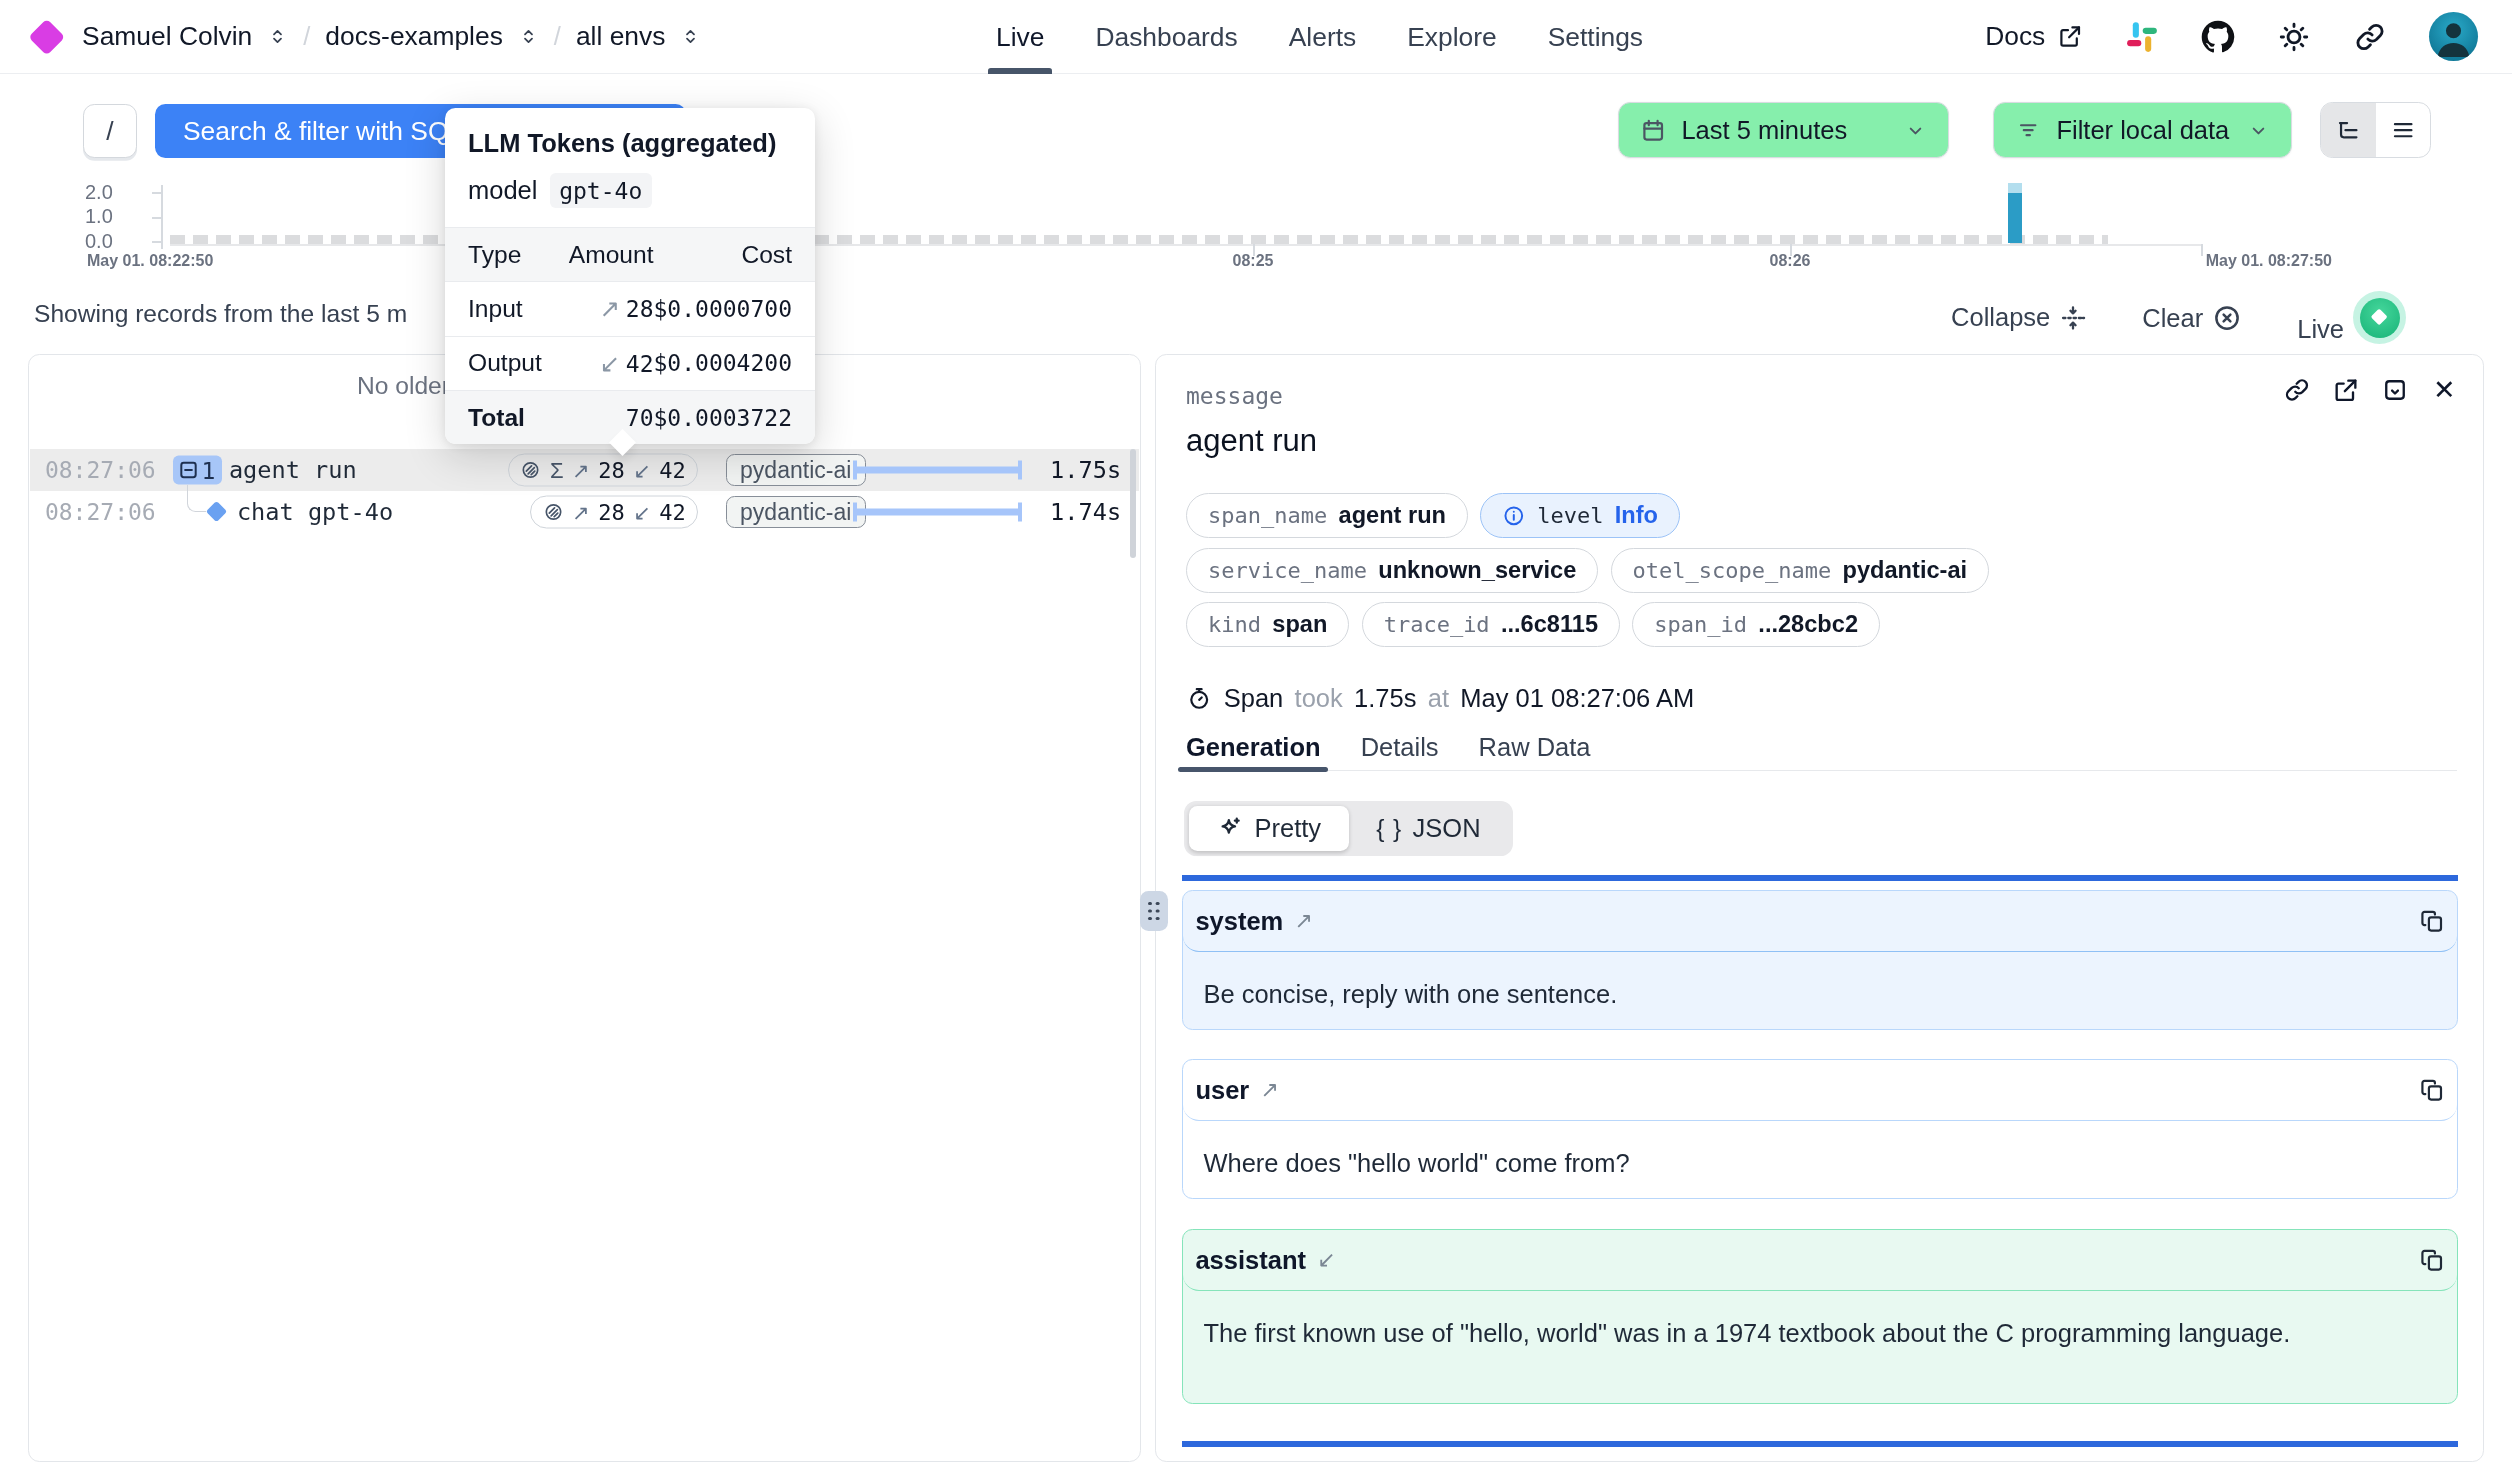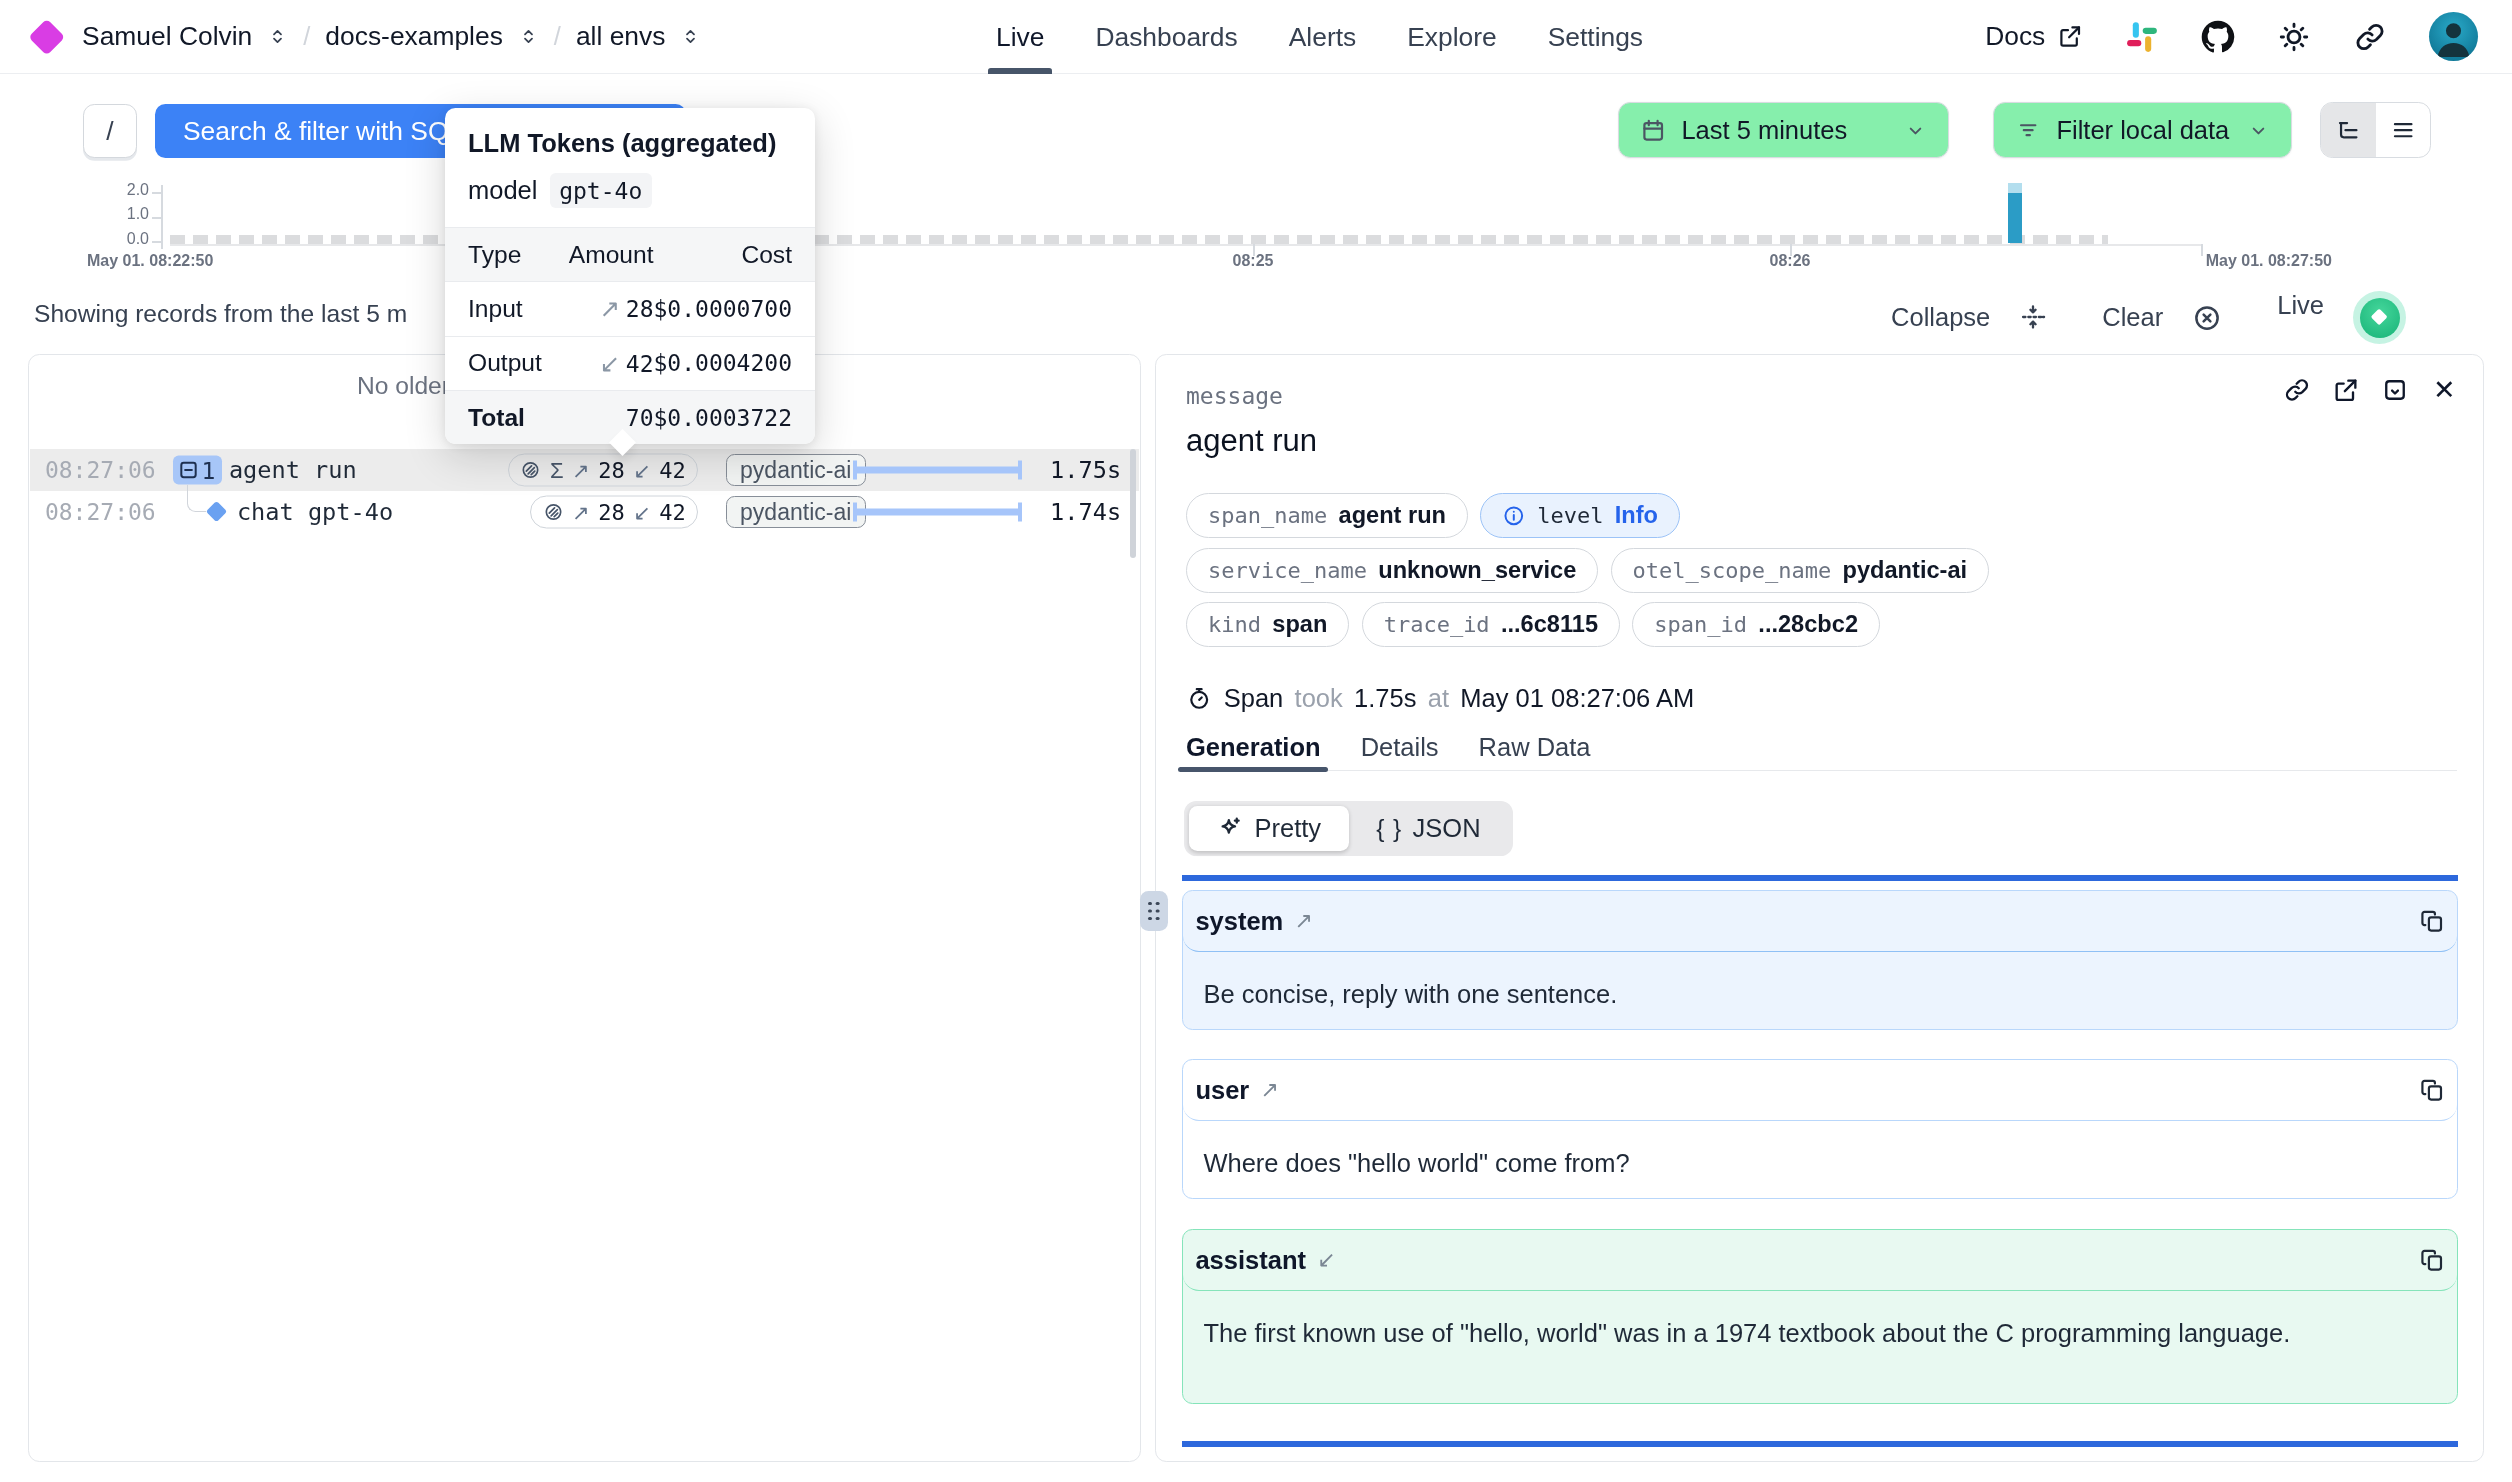--- a/index.html
+++ b/index.html
@@ -29,34 +29,34 @@
   .tool-btn { position:absolute; top:102px; height:56px; background:#86efac; border:1.9px solid #d8dce1; border-radius:12.3px; box-shadow:0 0.9px 1.9px rgba(0,0,0,.05); display:flex; align-items:center; gap:15px; font-size:25.5px; color:#111827; padding:0 21px; cursor:pointer; }
   .tb-time { left:1618px; width:331px; }
   .tb-filter { left:1993px; width:299px; }
   .tb-ic { color:#4b5563; }
   .view-toggle { position:absolute; left:2320px; top:102px; width:111px; height:56px; border:1.9px solid #d8dce1; border-radius:12.3px; background:#fff; display:flex; overflow:hidden; }
   .vt-seg { flex:1; display:flex; align-items:center; justify-content:center; color:#1f2937; cursor:pointer; }
   .vt-seg.sel { background:#e5e6e8; }
 
   
   .chart { position:absolute; left:0; top:175px; width:2512px; height:109px; }
-  .ylab { position:absolute; left:85px; width:64px; text-align:right; font-size:16px; color:#6b7280; }
+  .ylab { position:absolute; left:85px; width:64px; font-size:20px; color:#6b7280; }
   .yaxis { position:absolute; left:161px; top:10.4px; width:1.9px; height:64px; background:#d6dadf; }
   .ytick { position:absolute; left:152px; width:8.5px; height:1.9px; background:#d6dadf; }
   .baseline-dash { position:absolute; left:170px; top:60px; width:1938px; height:8.5px; background:repeating-linear-gradient(90deg,#dbdcde 0 15px,transparent 15px 23px); }
   .baseline-solid { position:absolute; left:170px; top:69px; width:2032px; height:1.9px; background:#e7e8ea; }
   .xtick { position:absolute; top:69px; width:1.9px; height:12.3px; background:#d6dadf; }
   .xlab { position:absolute; top:77px; font-size:16px; color:#6b7280;font-weight:bold; }
   .cbar-cap { position:absolute; left:2008px; top:7.6px; width:14px; height:11.3px; background:#b3deee; }
   .cbar { position:absolute; left:2008px; top:18px; width:14px; height:50px; background:#2b9cc6; }
 
   
   .showing { position:absolute; left:34px; top:300px; font-size:24.6px; color:#374151; }
   .status-right { position:absolute; right:106px; top:291px; display:flex; align-items:center; gap:55px; font-size:25.5px; color:#374151; }
-  .sr-item { display:flex; align-items:flex-start; gap:29px; cursor:pointer; }
+  .sr-item { display:flex; align-items:flex-end; gap:9px; cursor:pointer; }
   .live-dot { width:53px; height:53px; border-radius:50%; background:rgba(52,211,153,.28); display:flex; align-items:center; justify-content:center; }
   .live-core { width:40px; height:40px; border-radius:50%; background:radial-gradient(circle at 50% 35%, #45d69b, #17b377); display:flex; align-items:center; justify-content:center; }
   .live-diamond { width:12.3px; height:12.3px; background:#fff; transform:rotate(45deg); border-radius:1.9px; }
 
   
   .panels { position:absolute; left:28px; top:354px; width:2456px; height:1108px; }
   .panel { position:absolute; top:0; height:1108px; background:#fff; border:1.9px solid #e3e6ea; border-radius:11.3px; }
   .left-panel { left:0; width:1113px; overflow:hidden; }
   .right-panel { left:1127px; width:1329px; overflow:hidden; }
   .drag-handle { position:absolute; left:1112px; top:537px; width:28px; height:40px; background:#cdd7e5; border-radius:8.5px; z-index:5; display:flex; align-items:center; justify-content:center; cursor:col-resize; }

